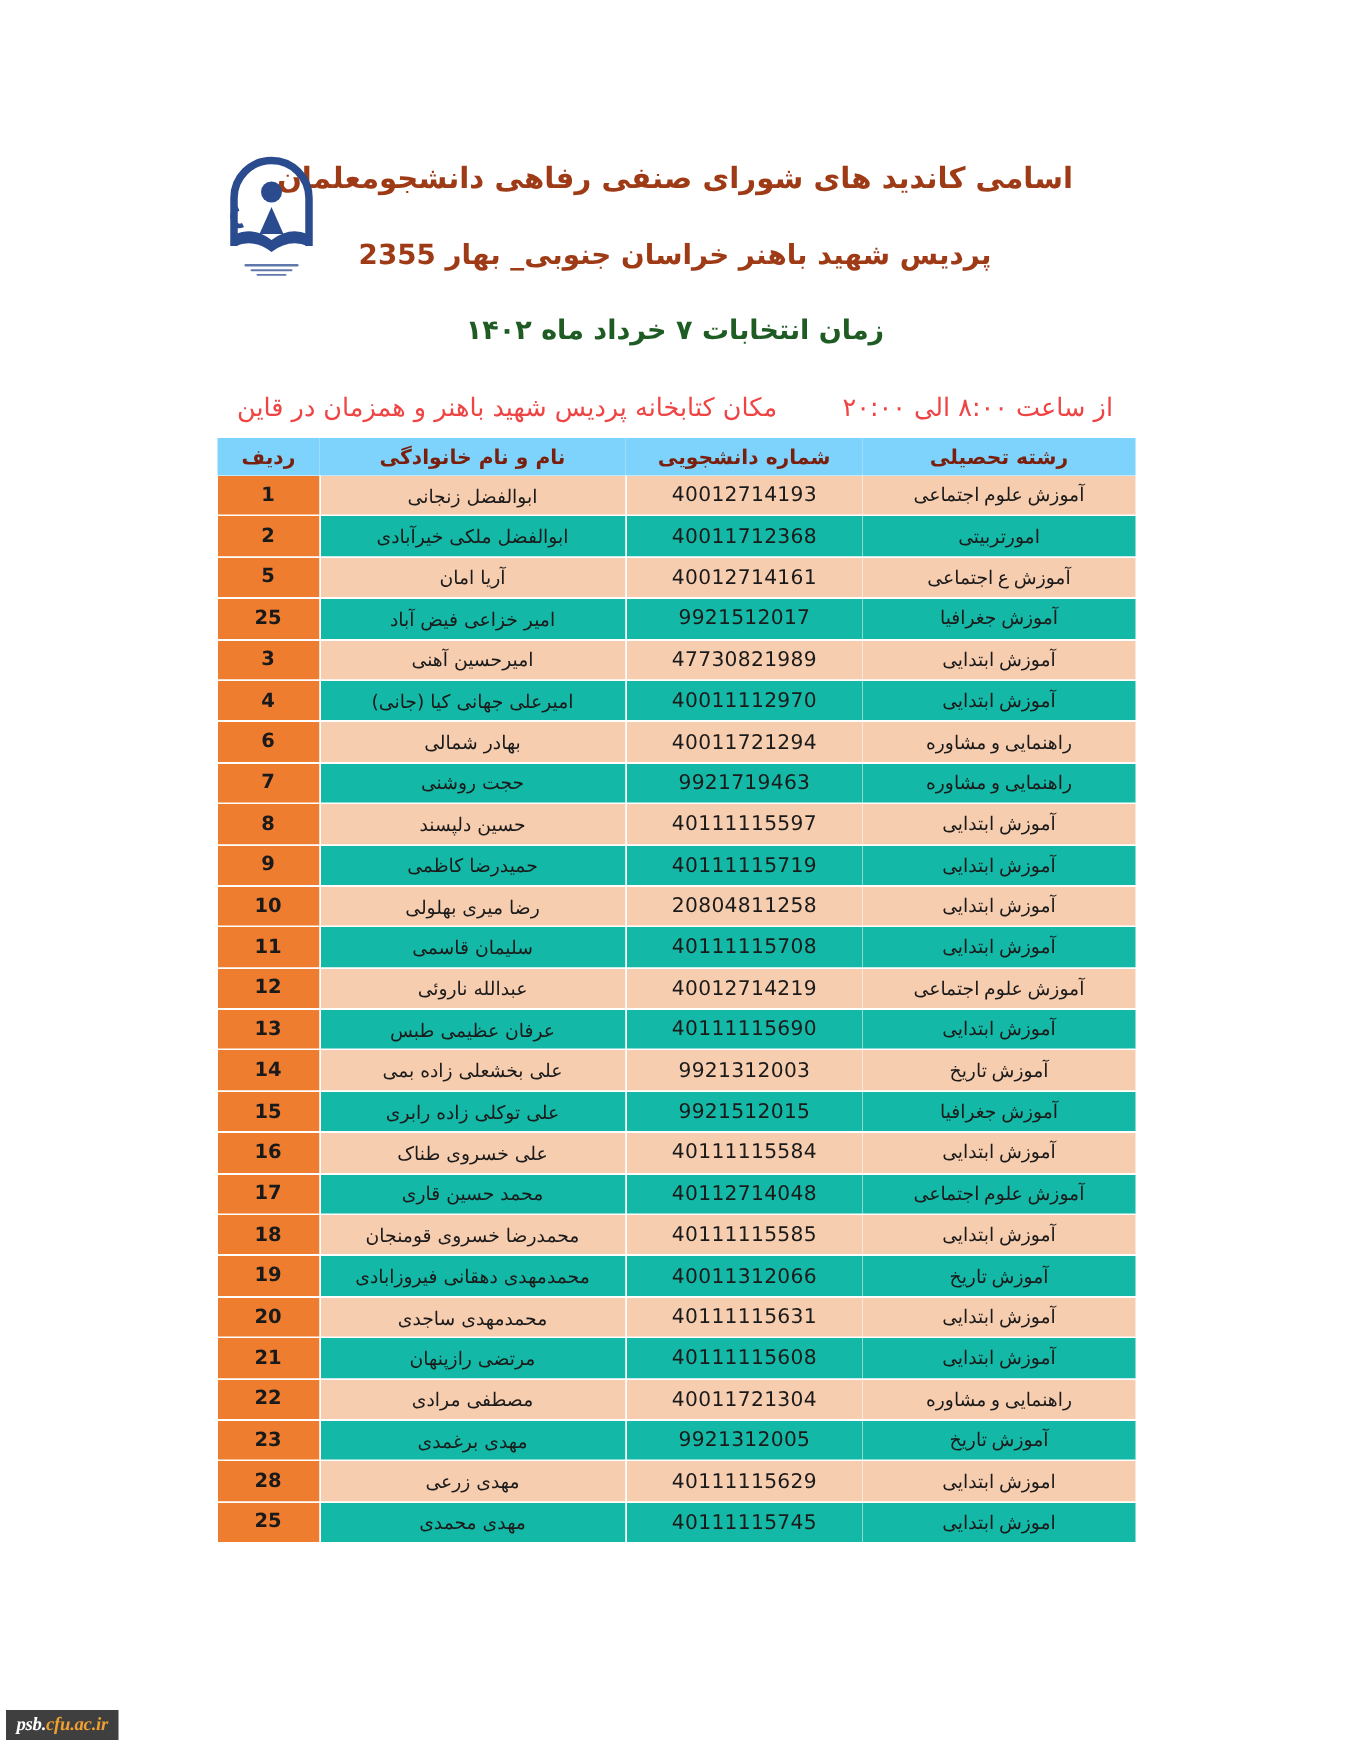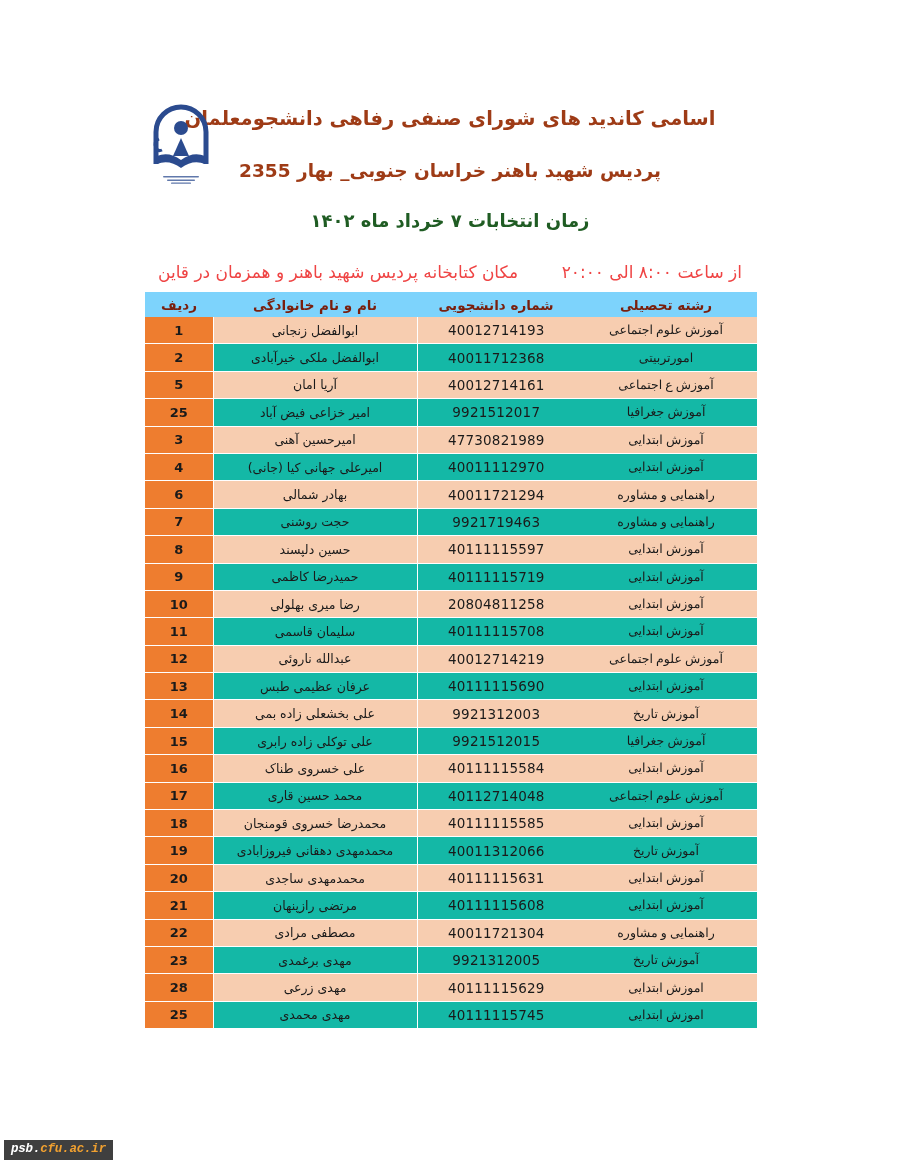--- a/index.html
+++ b/index.html
@@ -163,21 +163,21 @@
 
   table.cand tbody td.col-field { border-left: none; }
 
   
   .watermark {
     position: absolute;
     left: 4px;
     bottom: 8px;
     background: #3f3f3f;
     padding: 3px 7px 4px 7px;
-    font-family: Liberation Mono, monospace;
+    font-family: Liberation Serif, serif;
     font-style: italic;
     font-weight: bold;
     font-size: 12.5px;
     line-height: 13px;
     direction: ltr;
     letter-spacing: -0.2px;
   }
   .watermark .wm-psb { color: #ffffff; }
   .watermark .wm-dom { color: #f0a030; }
 </style>

